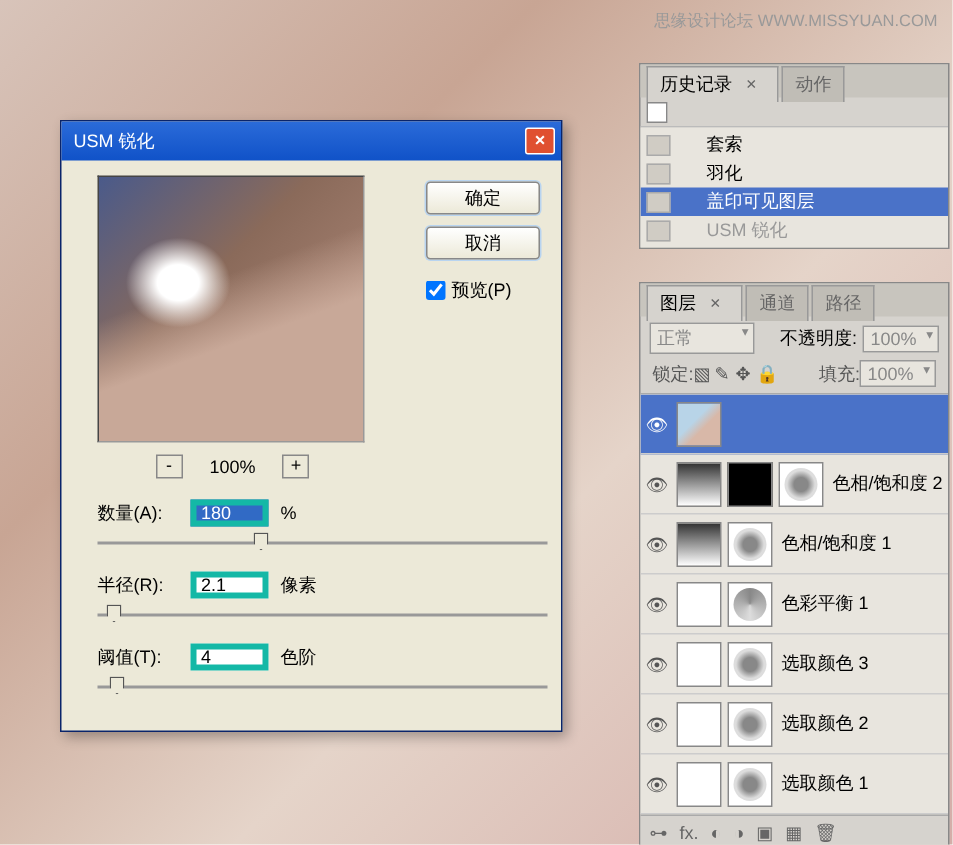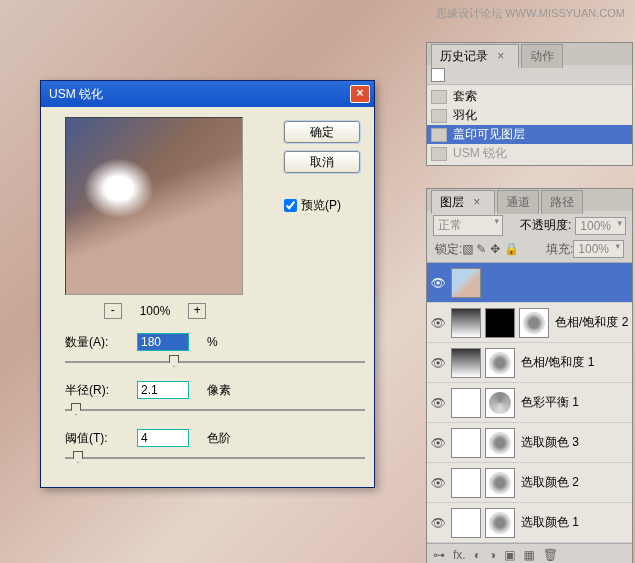--- a/index.html
+++ b/index.html
@@ -8,40 +8,40 @@
 
 .usm{position:absolute;left:40px;top:80px;width:335px;background:#ece9d8;border:1px solid #0a246a;box-shadow:3px 3px 8px rgba(0,0,0,.3)}
 .usm-title{height:26px;background:linear-gradient(#2b6bd9,#1052c8);color:#fff;display:flex;align-items:center;padding:0 4px 0 8px;font-size:12px}
 .usm-title span{flex:1}
 .close-x{width:20px;height:18px;background:#e05030;border:1px solid #fff;color:#fff;text-align:center;line-height:14px;font-weight:bold;border-radius:2px;cursor:pointer}
 .usm-body{padding:10px 24px 16px;position:relative}
 .preview-box{width:178px;height:178px;border:1px inset #999;background:linear-gradient(135deg,#4a5a8a 0%,#8a6a5a 40%,#b89080 100%);position:relative;overflow:hidden}
 .preview-box::before{content:"";position:absolute;inset:0;background:radial-gradient(ellipse at 30% 40%,#fff 8%,transparent 20%),linear-gradient(160deg,transparent 40%,#c8a898 60%)}
 .btn-col{position:absolute;right:14px;top:14px;display:flex;flex-direction:column;gap:8px;width:76px}
 .btn{height:22px;background:linear-gradient(#fff,#ece9d8);border:1px solid #888;border-radius:3px;text-align:center;line-height:20px;cursor:pointer;box-shadow:0 0 0 1px #b8d4f0}
-.chk{display:flex;align-items:center;gap:4px;margin-top:16px}
+.chk{display:flex;align-items:center;gap:4px;margin-top:4px}
 .chk input{margin:0}
 .zoom-row{display:flex;align-items:center;gap:18px;justify-content:center;width:180px;margin:8px 0 14px}
 .zoom-btn{width:18px;height:16px;border:1px solid #888;background:#ece9d8;text-align:center;line-height:12px;cursor:pointer}
-.field{display:flex;align-items:center;gap:16px;margin-top:10px}
+.field{display:flex;align-items:center;gap:6px;margin-top:10px}
 .field label{width:56px}
-.field input{width:52px;height:18px;border:1px solid #14b8a6;padding:0 3px}
+.field input{width:52px;height:18px;border:4px solid #14b8a6;padding:0 3px}
 .field input.sel{background:#316ac5;color:#fff}
 .unit{margin-left:2px}
 .slider{position:relative;height:18px;margin:2px 0 4px;width:300px}
 .slider::before{content:"";position:absolute;left:0;right:0;top:8px;height:2px;background:#999}
 .thumb{position:absolute;top:2px;width:10px;height:12px;background:#ece9d8;border:1px solid #555;clip-path:polygon(0 0,100% 0,100% 60%,50% 100%,0 60%)}
 
 .hist{position:absolute;right:2px;top:42px;width:207px;background:#d6d3ce;border:1px solid #888}
 .panel-tabs{height:22px;background:#c8c5be;display:flex;align-items:flex-start;padding-left:4px;gap:2px}
 .tab{padding:3px 8px;background:#d6d3ce;border:1px solid #999;border-bottom:none;position:relative;top:1px}
 .tab.inact{background:#c0bdb6;color:#666}
 .panel-x{margin-left:auto;padding:2px 6px;color:#666}
 .hist-body{padding:2px 0;background:#e8e5de;max-height:118px;overflow:hidden}
-.hist-row{display:flex;align-items:center;height:19px;padding:0 4px;gap:6px}
+.hist-row{display:flex;align-items:center;height:19px;padding:0 4px;gap:24px}
 .hist-row.sel{background:#4a72c8;color:#fff}
 .hist-row.dim{color:#999}
 .hist-ico{width:16px;height:14px;background:#d0ccc4;border:1px solid #aaa;flex-shrink:0}
 .hist-head{display:flex;height:20px;align-items:center;padding:0 4px;gap:4px;border-bottom:1px solid #bbb}
 .hist-head .sq{width:14px;height:14px;border:1px solid #888;background:#fff}
 
 .layers{position:absolute;right:2px;top:188px;width:207px;background:#d6d3ce;border:1px solid #888}
 .lay-opts{padding:4px 6px;display:flex;flex-direction:column;gap:4px;border-bottom:1px solid #aaa}
 .opt-row{display:flex;align-items:center;gap:4px;font-size:11px}
 .dd{background:#e8e5de;border:1px solid #999;padding:1px 14px 1px 4px;position:relative;color:#888}

